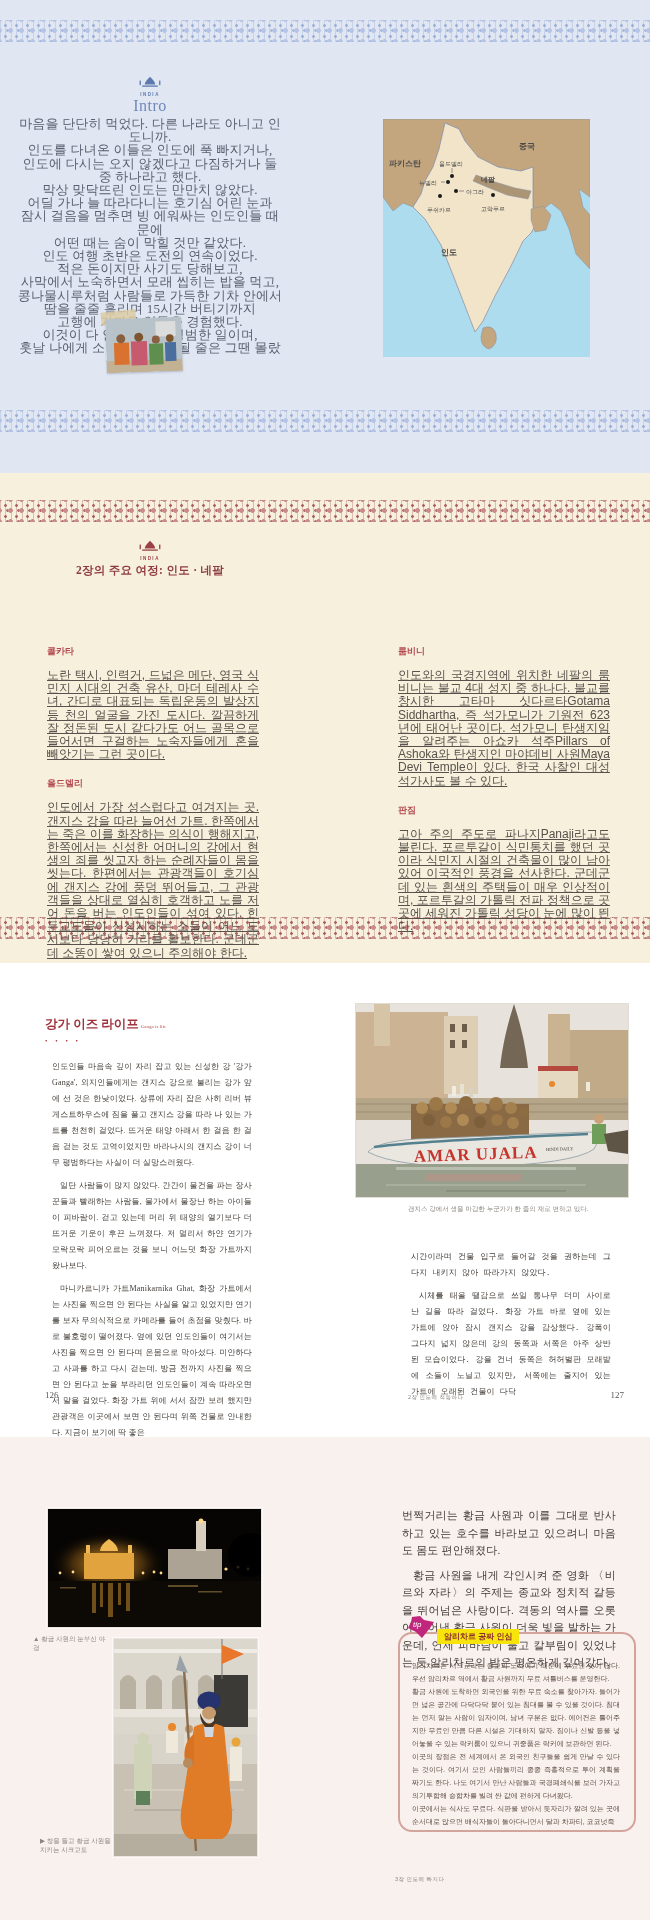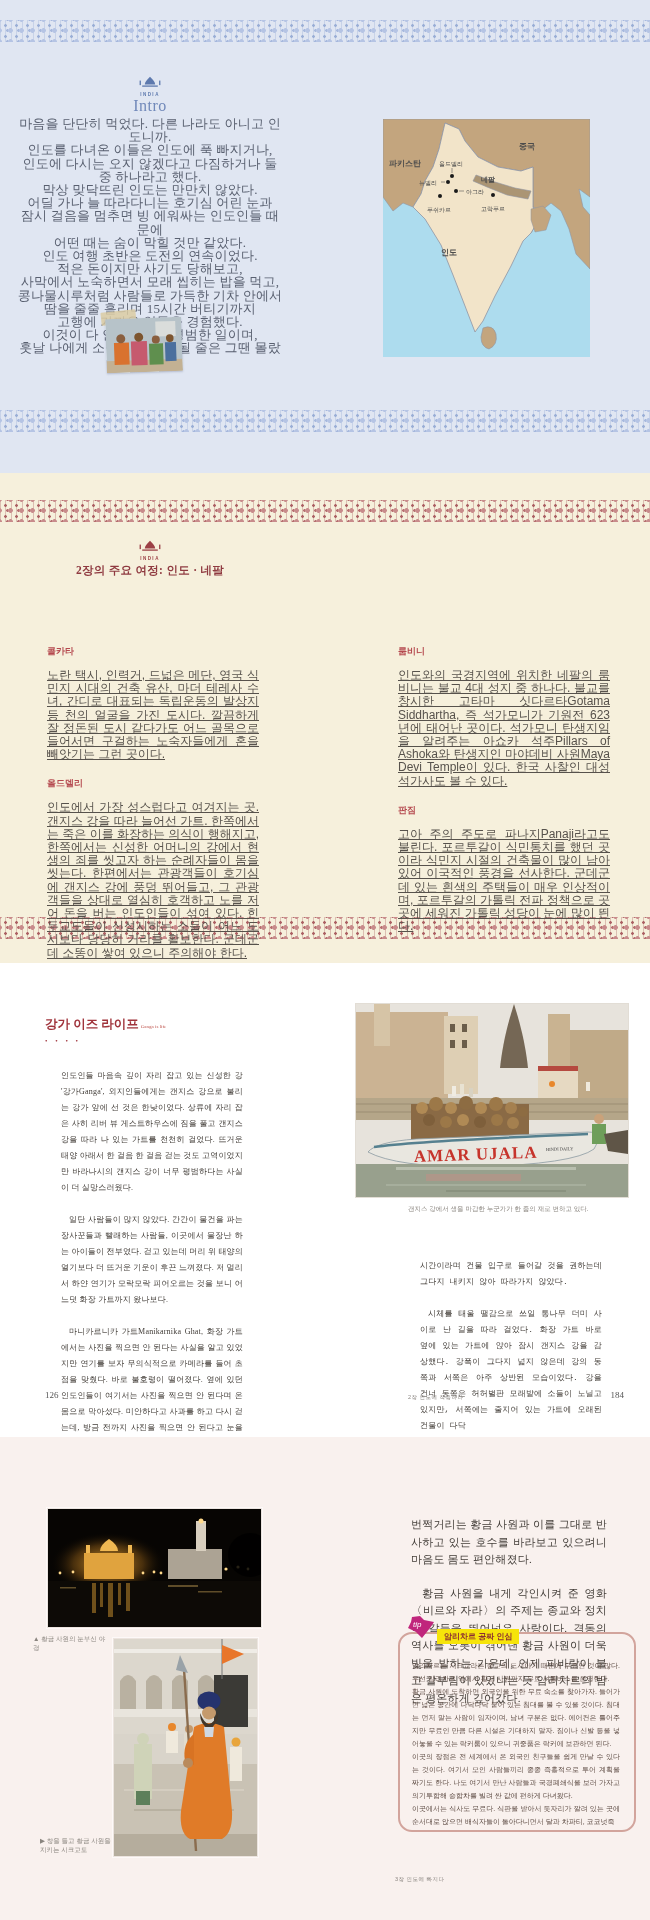--- a/index.html
+++ b/index.html
@@ -56,21 +56,21 @@
   .col .b{font-size:12px;line-height:13.2px;color:#57524c;text-align:justify;margin:11px 0 16px 0;text-decoration:underline;}
 
   
   .s3{top:963px;height:474px;background:#ffffff;}
   .p126-title{position:absolute;left:45px;top:1016px;width:240px;
     font-size:12.5px;font-weight:bold;color:#a0343c;}
   .p126-title .en{font-size:5px;font-weight:normal;color:#c0564f;margin-left:2px;}
   .p126-dots{position:absolute;left:45px;top:1037px;font-size:7px;color:#a0343c;letter-spacing:3px;}
   .bookcol{position:absolute;width:214px;font-size:8px;line-height:16px;color:#413c37;
     text-align:justify;letter-spacing:.2px;}
-  .bookcol p{margin:16px;}
+  .bookcol p{margin:7px;}
   .bookcol p.ind{text-indent:1em;}
   .ganges-photo{position:absolute;left:355px;top:1003px;border:1px solid #e2ddd5;}
   .photo-cap{position:absolute;font-family:"Liberation Sans","DejaVu Sans",sans-serif;
     font-size:6.5px;color:#8a857f;line-height:9px;}
   .pageno{position:absolute;font-size:9px;color:#555;}
   .footer-ch{position:absolute;font-size:5.5px;color:#8a8580;
     font-family:"Liberation Sans","DejaVu Sans",sans-serif;letter-spacing:.5px;}
 
   
   .s4{top:1437px;height:483px;background:#f9f1ee;}
@@ -203,21 +203,21 @@
 
   <section class="s3"></section>
 
   <div class="p126-title">
     <span>강가 이즈 라이프</span><span class="en">Ganga is life</span>
   </div>
   <div class="p126-dots">• • • •</div>
 
   <div class="bookcol" style="left:45px;top:1052px;">
     <p>인도인들 마음속 깊이 자리 잡고 있는 신성한 강 '강가Ganga', 외지인들에게는 갠지스 강으로 불리는 강가 앞에 선 것은 한낮이었다. 상류에 자리 잡은 사히 리버 뷰 게스트하우스에 짐을 풀고 갠지스 강을 따라 나 있는 가트를 천천히 걸었다. 뜨거운 태양 아래서 한 걸음 한 걸음 걷는 것도 고역이었지만 바라나시의 갠지스 강이 너무 평범하다는 사실이 더 실망스러웠다.</p>
-    <p class="ind">일단 사람들이 많지 않았다. 간간이 물건을 파는 장사꾼들과 빨래하는 사람들, 이곳에서 물장난 하는 아이들이 전부였다. 걷고 있는데 머리 위 태양의 열기보다 더 뜨거운 기운이 후끈 느껴졌다. 저 멀리서 하얀 연기가 모락모락 피어오르는 것을 보니 어느덧 화장 가트까지 왔나보다.</p>
+    <p class="ind">일단 사람들이 많지 않았다. 간간이 물건을 파는 장사꾼들과 빨래하는 사람들, 물가에서 물장난 하는 아이들이 피바람이. 걷고 있는데 머리 위 태양의 열기보다 더 뜨거운 기운이 후끈 느껴졌다. 저 멀리서 하얀 연기가 모락모락 피어오르는 것을 보니 어느덧 화장 가트까지 왔나보다.</p>
     <p class="ind">마니카르니카 가트Manikarnika Ghat, 화장 가트에서는 사진을 찍으면 안 된다는 사실을 알고 있었지만 연기를 보자 무의식적으로 카메라를 들어 초점을 맞췄다. 바로 불호령이 떨어졌다. 옆에 있던 인도인들이 여기서는 사진을 찍으면 안 된다며 온몸으로 막아섰다. 미안하다고 사과를 하고 다시 걷는데, 방금 전까지 사진을 찍으면 안 된다고 눈을 부라리던 인도인들이 계속 따라오면서 말을 걸었다. 화장 가트 위에 서서 잠깐 보려 했지만 관광객은 이곳에서 보면 안 된다며 위쪽 건물로 안내한다. 지금이 보기에 딱 좋은</p>
   </div>
 
   <svg class="ganges-photo" width="272" height="193" viewBox="0 0 272 193">
     <rect width="272" height="193" fill="#e7e3dc"></rect>
 
     <rect x="0" y="8" width="92" height="88" fill="#cbb393"></rect>
     <rect x="18" y="0" width="16" height="42" fill="#d6c4a6"></rect>
     <rect x="88" y="12" width="34" height="78" fill="#decfb4"></rect>
     <rect x="94" y="20" width="5" height="8" fill="#6b5d4a"></rect>
@@ -273,21 +273,21 @@
 
   <div class="photo-cap" style="left:408px;top:1204px;width:214px;">갠지스 강에서 생을 마감한 누군가가 한 줌의 재로 변하고 있다.</div>
 
   <div class="bookcol" style="left:404px;top:1242px;font-family:Liberation Mono, monospace;">
     <p>시간이라며 건물 입구로 들어갈 것을 권하는데 그다지 내키지 않아 따라가지 않았다.</p>
     <p class="ind">시체를 태울 땔감으로 쓰일 통나무 더미 사이로 난 길을 따라 걸었다. 화장 가트 바로 옆에 있는 가트에 앉아 잠시 갠지스 강을 감상했다. 강폭이 그다지 넓지 않은데 강의 동쪽과 서쪽은 아주 상반된 모습이었다. 강을 건너 동쪽은 허허벌판 모래밭에 소들이 노닐고 있지만, 서쪽에는 줄지어 있는 가트에 오래된 건물이 다닥</p>
   </div>
 
   <div class="pageno" style="left:45px;top:1390px;">126</div>
   <div class="footer-ch" style="left:408px;top:1394px;">2장 인도에 적응하다</div>
-  <div class="pageno" style="left:590px;top:1390px;width:34px;text-align:right;">184</div>
+  <div class="pageno" style="left:590px;top:1390px;width:34px;text-align:right;">127</div>
 
   <section class="s4"></section>
 
   <svg class="photo-frame" style="left:47px;top:1508px;" width="213" height="118" viewBox="0 0 213 118">
     <defs>
       <radialGradient id="glow" cx="50%" cy="50%" r="50%">
         <stop offset="0%" stop-color="#f7b23c" stop-opacity=".9"></stop>
         <stop offset="60%" stop-color="#c07c1e" stop-opacity=".35"></stop>
         <stop offset="100%" stop-color="#000" stop-opacity="0"></stop>
       </radialGradient>

